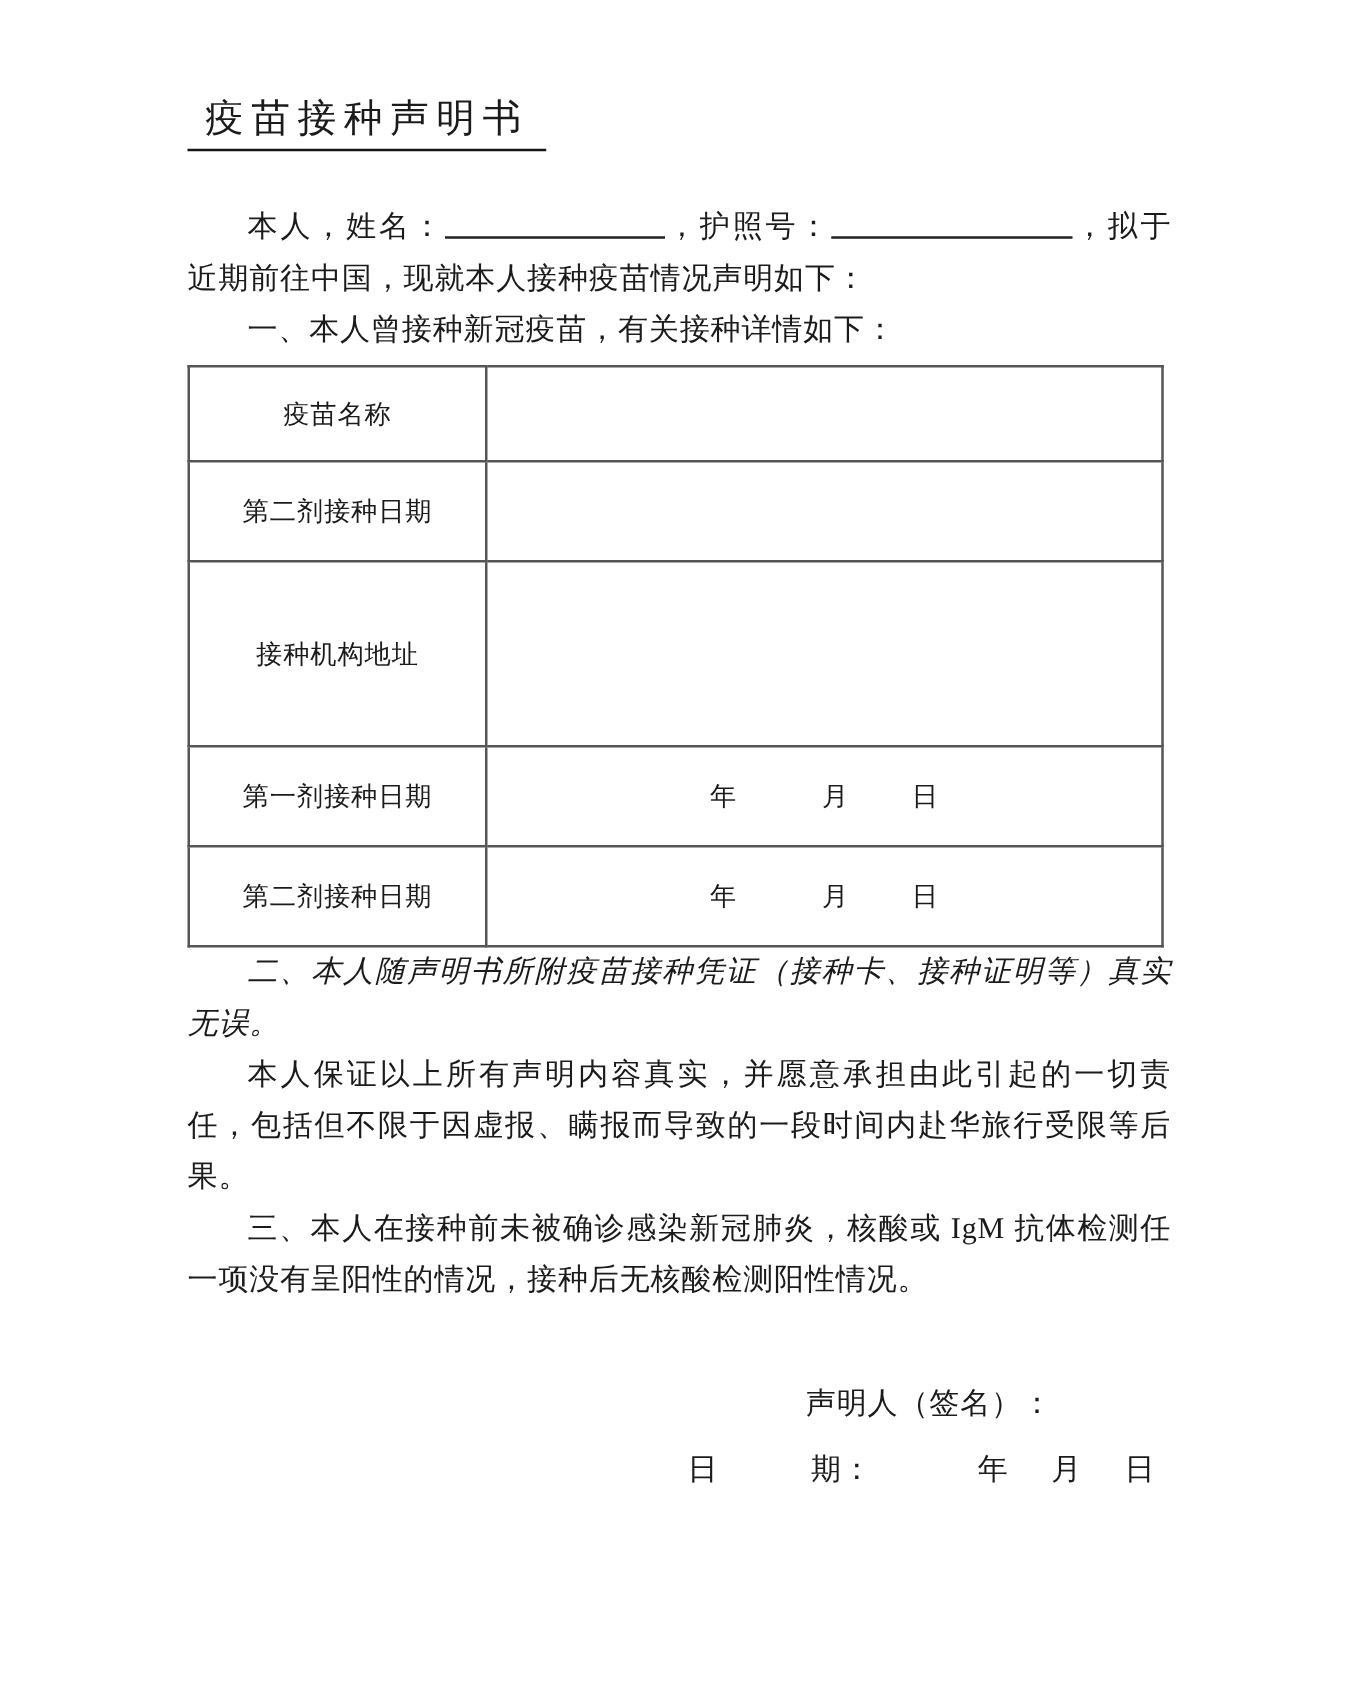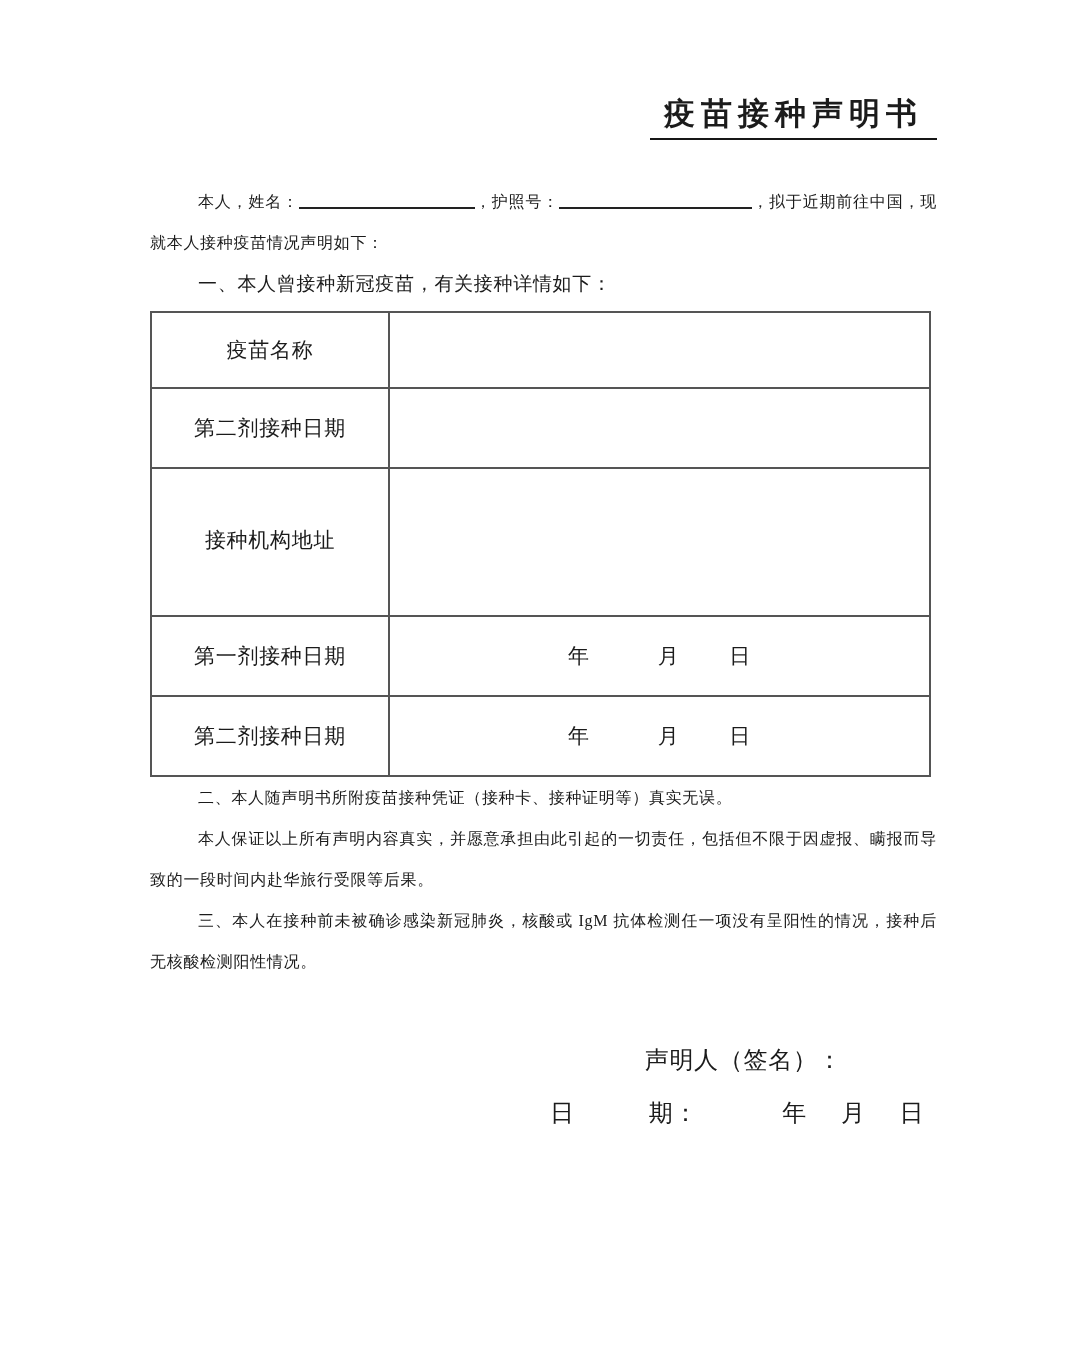--- a/index.html
+++ b/index.html
@@ -14,51 +14,51 @@
     width: 1080px; height: 1355px;
     overflow: hidden;
     background: #ffffff;
   }
   .content {
     position: absolute;
     left: 150px; top: 0;
     width: 787px;
   }
   .doc-title {
-    margin-top: 93px;
-    text-align: right;
+    margin-top: 74px;
+    text-align: left;
     font-size: 31px;
-    font-weight: bold;
+    font-weight: normal;
     letter-spacing: 6px;
   }
   .doc-title span {
     border-bottom: 2px solid #161616;
     padding: 0 14px 7px 14px;
   }
   p.body-text {
     margin: 0;
-    font-size: 16px;
+    font-size: 24px;
     line-height: 41px;
     letter-spacing: 0.7px;
     text-align: justify;
     text-indent: 48px;
   }
   p.first-para { margin-top: 46px; }
   .blank {
     display: inline-block;
     border-bottom: 2px solid #222222;
     height: 24px;
     vertical-align: baseline;
     margin-bottom: -2px;
   }
   .blank-name { width: 176px; }
   .blank-passport { width: 193px; }
   .heading-line {
     margin: 0;
-    font-size: 19px;
+    font-size: 24px;
     line-height: 41px;
     letter-spacing: 0.7px;
     text-indent: 48px;
   }
   table.decl-table {
     margin-top: 7px;
     border-collapse: collapse;
     table-layout: fixed;
     width: 781px;
   }
@@ -72,27 +72,27 @@
     width: 236px;
     text-align: center;
     vertical-align: middle;
     line-height: 38px;
   }
   td.value-cell {
     vertical-align: middle;
   }
   tr.row-vaccine   td { height: 74px; }
   tr.row-org-name  td { height: 78px; }
-  tr.row-org-addr  td { height: 146px; font-family: Liberation Mono, monospace; }
+  tr.row-org-addr  td { height: 146px; }
   tr.row-org-contact td { height: 84px; }
   tr.row-dose1 td, tr.row-dose2 td { height: 78px; text-align: center; }
   td.date-cell { padding-left: 122px; }
   td.date-cell .m { margin-left: 68px; }
   td.date-cell .d { margin-left: 50px; }
-  .after-table { margin-top: 6px; }
+  .after-table { margin-top: 6px; font-style: italic; }
   .signature-block {
     margin-top: 60px;
     padding-left: 400px;
     font-size: 24px;
     letter-spacing: 0.7px;
   }
   .sig-line { line-height: 36px; text-align: center; }
   .sig-date-line { margin-top: 17px; line-height: 36px; }
   .sig-date-line .y { margin-left: 84px; }
   .sig-date-line .mo { margin-left: 34px; }

